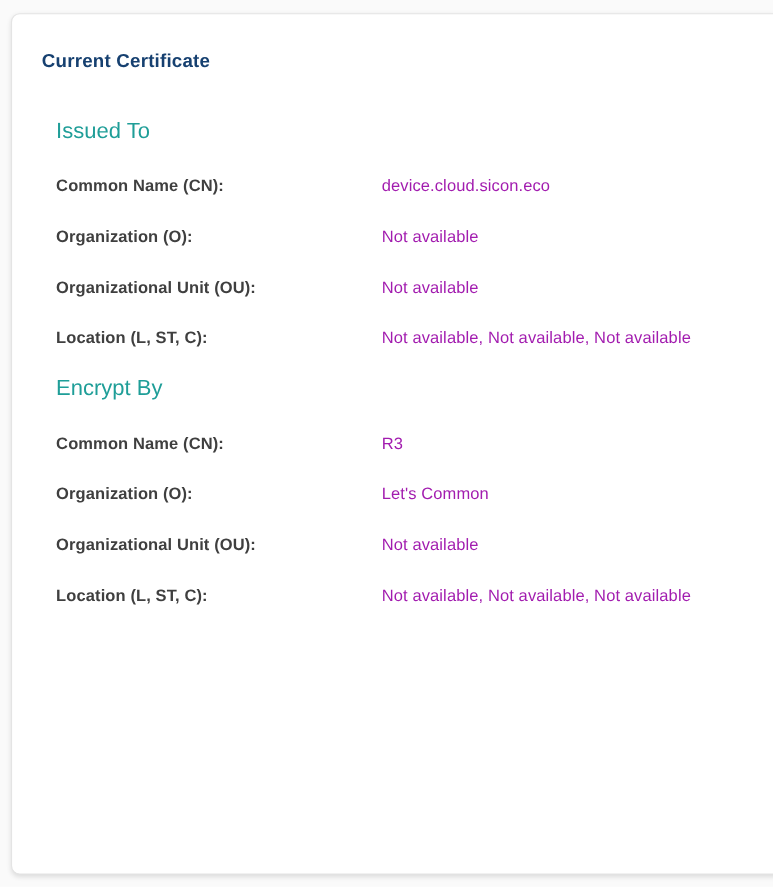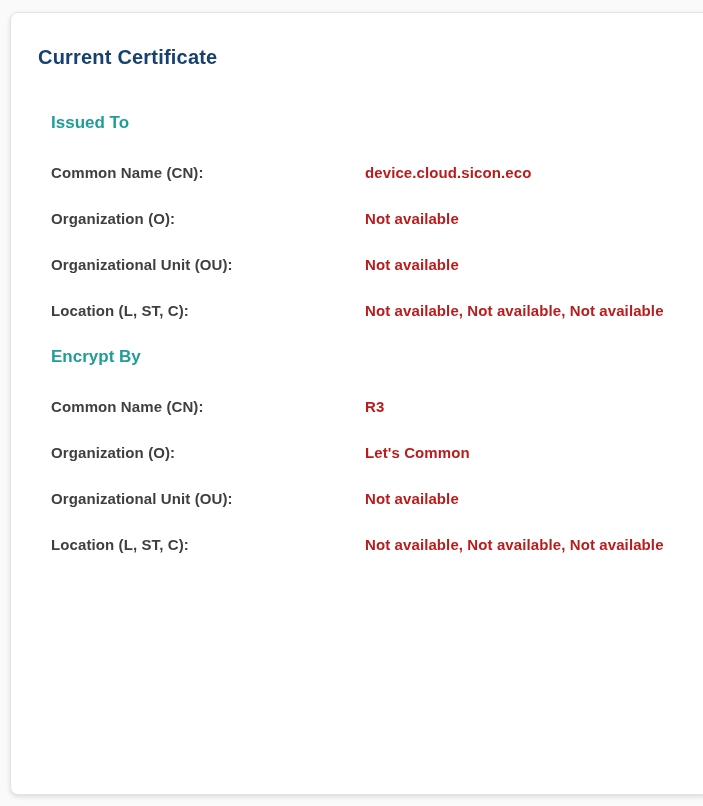--- a/index.html
+++ b/index.html
@@ -14,54 +14,53 @@
     left: 10px; top: 12px;
     width: 702px; height: 783px;
     background: #ffffff;
     border: 1px solid #e4e4e4;
     border-radius: 8px;
     box-shadow: 0 2px 5px rgba(0,0,0,0.12);
     padding: 33px 27px 0 27px;
     overflow: hidden;
   }
   .card-title {
-    font-size: 20px;
+    font-size: 17px;
     font-weight: 700;
     color: #164070;
     letter-spacing: 0.2px;
     margin-bottom: 44px;
   }
   .sections { padding-left: 13px; }
   .section { margin-bottom: 16px; }
   .section-heading {
-    font-size: 17px;
-    font-weight: 700;
+    font-size: 20px;
+    font-weight: 400;
     color: #1f9e98;
     line-height: 19px;
     margin-bottom: 31px;
   }
   .row {
     display: flex;
     align-items: baseline;
     line-height: 19px;
     margin-bottom: 27px;
-    gap: 18px;
   }
   .row-label {
     width: 296px;
     flex: 0 0 296px;
     font-size: 15px;
     font-weight: 700;
     color: #3f3f3f;
     letter-spacing: 0.1px;
   }
   .row-value {
     font-size: 15px;
-    font-weight: 700;
-    color: #b91c1c;
+    font-weight: 400;
+    color: #a21caf;
     letter-spacing: 0.1px;
     white-space: nowrap;
   }
 </style>
 </head>
 <body>
 
 <div class="card">
   <div class="card-title">Current Certificate</div>
   <div class="sections">

